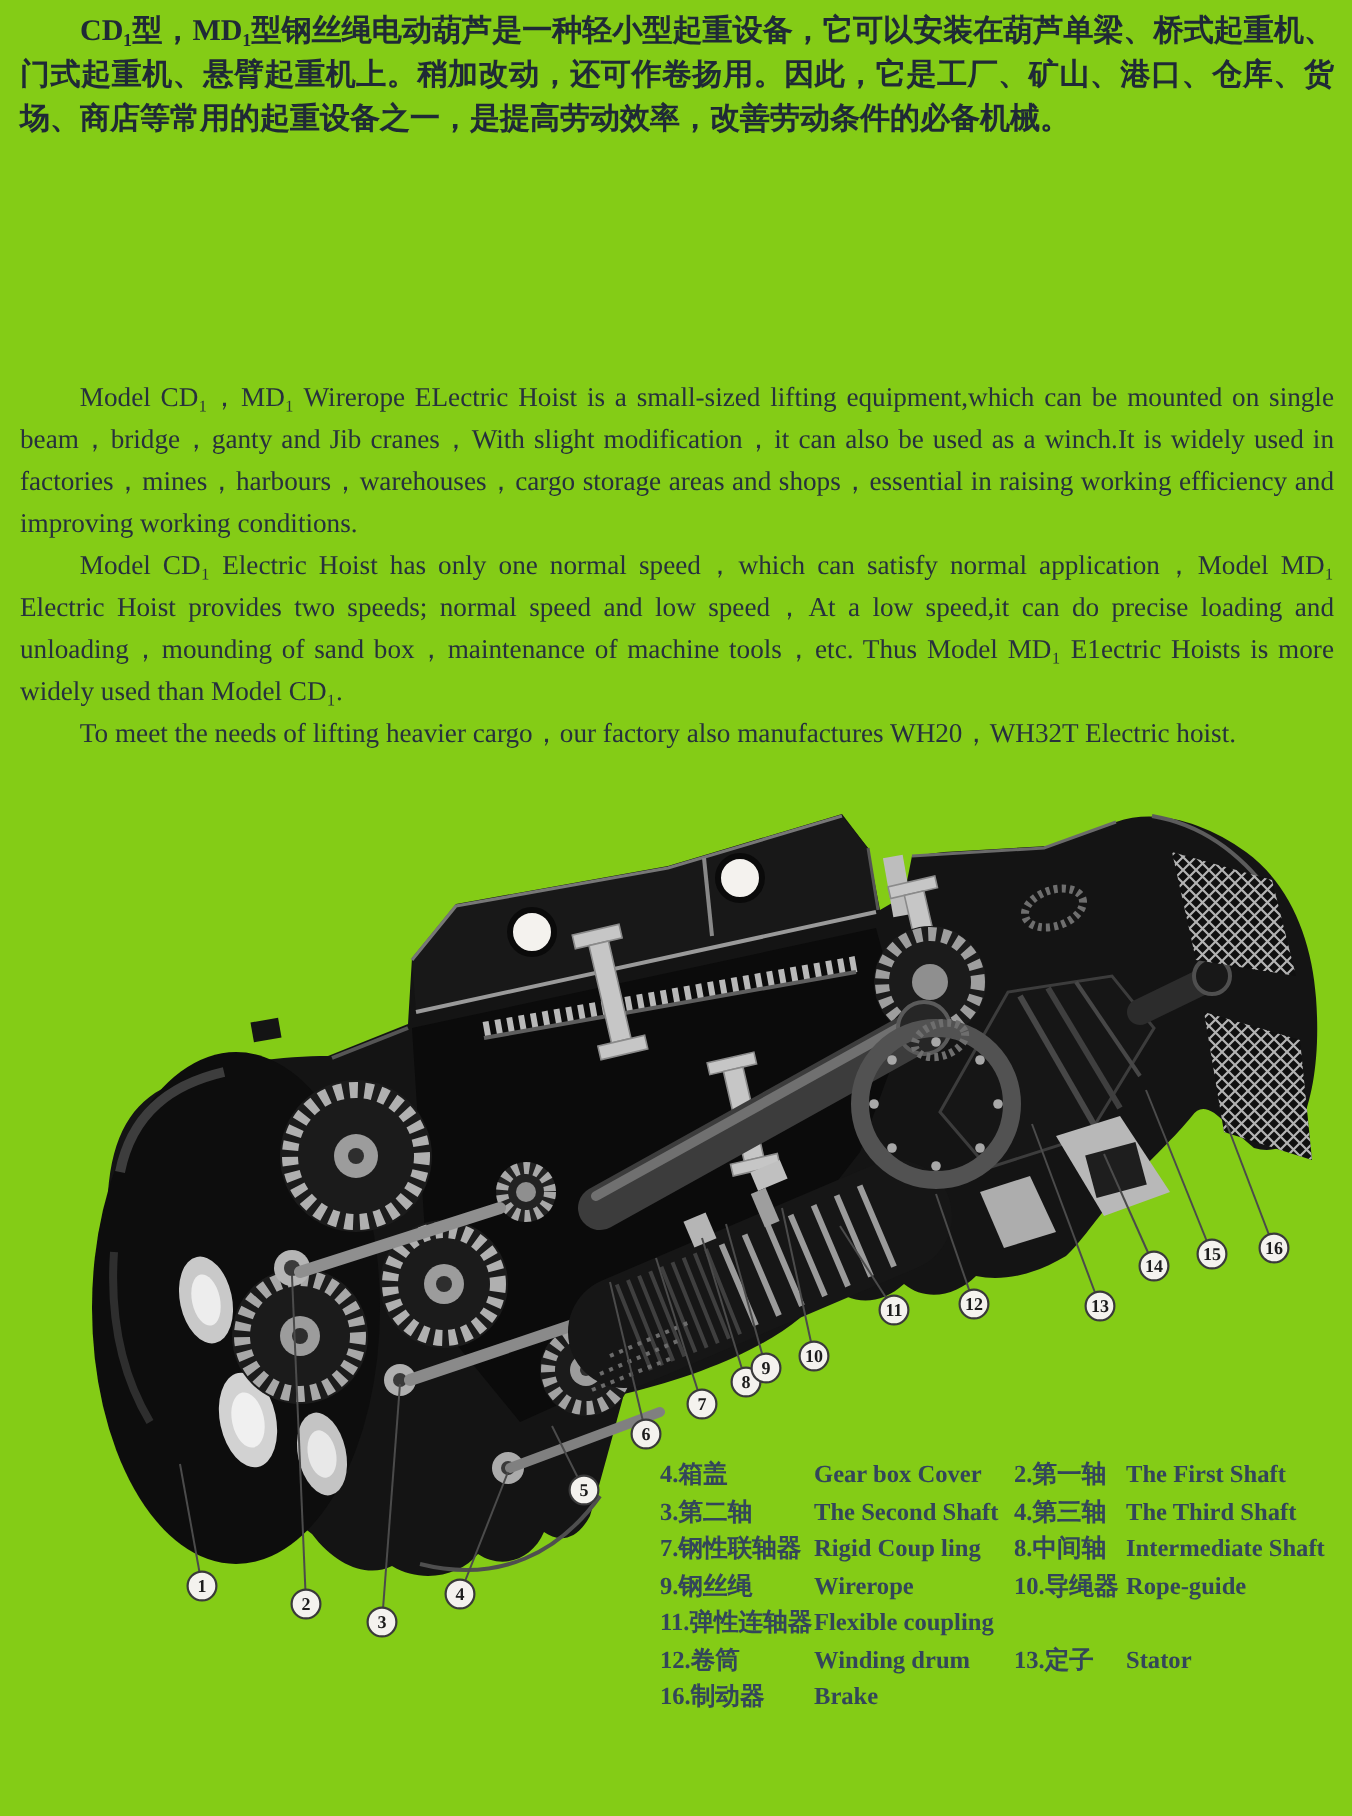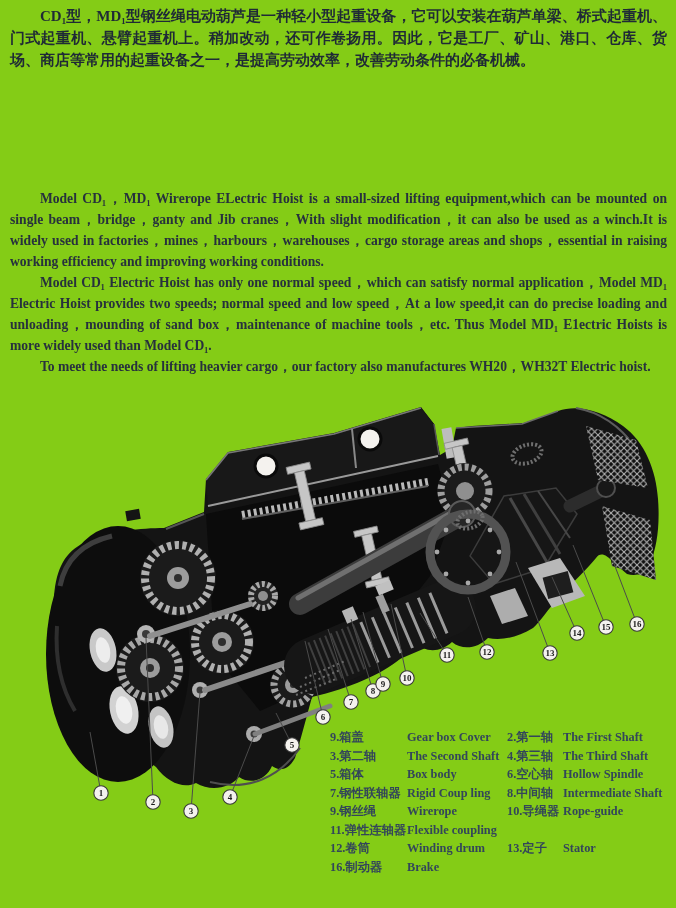--- a/index.html
+++ b/index.html
@@ -1,21 +1,21 @@
 <!DOCTYPE html>
 <html><head>
 <meta charset="utf-8">
 <style>
   html,body{margin:0;padding:0;background:#888;}
   .page{position:relative;width:676px;height:908px;background:#84cc16;
         font-family:"Liberation Serif","DejaVu Serif",serif;overflow:hidden;margin:0 auto;}
   .cn{position:absolute;left:10px;right:9px;top:5px;font-weight:bold;font-size:15px;
       line-height:22.2px;color:#1f2a36;text-align:justify;}
   .cn p{margin:0;text-indent:2em;}
-  .en{position:absolute;left:10px;right:9px;top:188px;font-weight:bold;font-size:13.6px;
+  .en{position:absolute;left:10px;right:9px;top:188px;font-weight:normal;font-size:13.6px;
       line-height:21px;color:#27313d;text-align:justify;}
   .en p{margin:0;text-indent:2.2em;}
   .figure{position:absolute;left:0;top:396px;width:676px;height:512px;}
   .figure svg{position:absolute;left:0;top:0;}
   .capacity{position:absolute;left:8px;top:24px;margin:0;padding:0;list-style:none;
       font-weight:bold;font-size:11.5px;color:#202b36;line-height:15.7px;letter-spacing:.6px;}
   .capacity li:nth-child(-n+2){letter-spacing:2.4px;}
   .legend{position:absolute;left:330px;top:332px;font-weight:bold;font-size:12.3px;
       color:#33465a;line-height:18.5px;white-space:nowrap;}
   .legend .row{display:grid;grid-template-columns:77px 100px 56px auto;}
@@ -303,38 +303,32 @@
             <line x1="637" y1="228" x2="613" y2="165" class="leader"></line>
             <circle cx="637" cy="228" r="7.2" class="callout-circle"></circle>
             <text x="637" y="231" class="callout-num">16</text>
           </g>
         </g>
     </svg>
 
 
     <div class="legend">
       <div class="row">
-        <span>9.箱盖</span>
+        <span>4.箱盖</span>
           <span>Gear box Cover</span>
           <span>2.第一轴</span>
           <span>The First Shaft</span>
       </div>
       <div class="row">
         <span>3.第二轴</span>
           <span>The Second Shaft</span>
           <span>4.第三轴</span>
           <span>The Third Shaft</span>
       </div>
       <div class="row">
-        <span>5.箱体</span>
-          <span>Box body</span>
-          <span>6.空心轴</span>
-          <span>Hollow Spindle</span>
-      </div>
-      <div class="row">
         <span>7.钢性联轴器</span>
           <span>Rigid Coup ling</span>
           <span>8.中间轴</span>
           <span>Intermediate Shaft</span>
       </div>
       <div class="row">
         <span>9.钢丝绳</span>
           <span>Wirerope</span>
           <span>10.导绳器</span>
           <span>Rope-guide</span>

